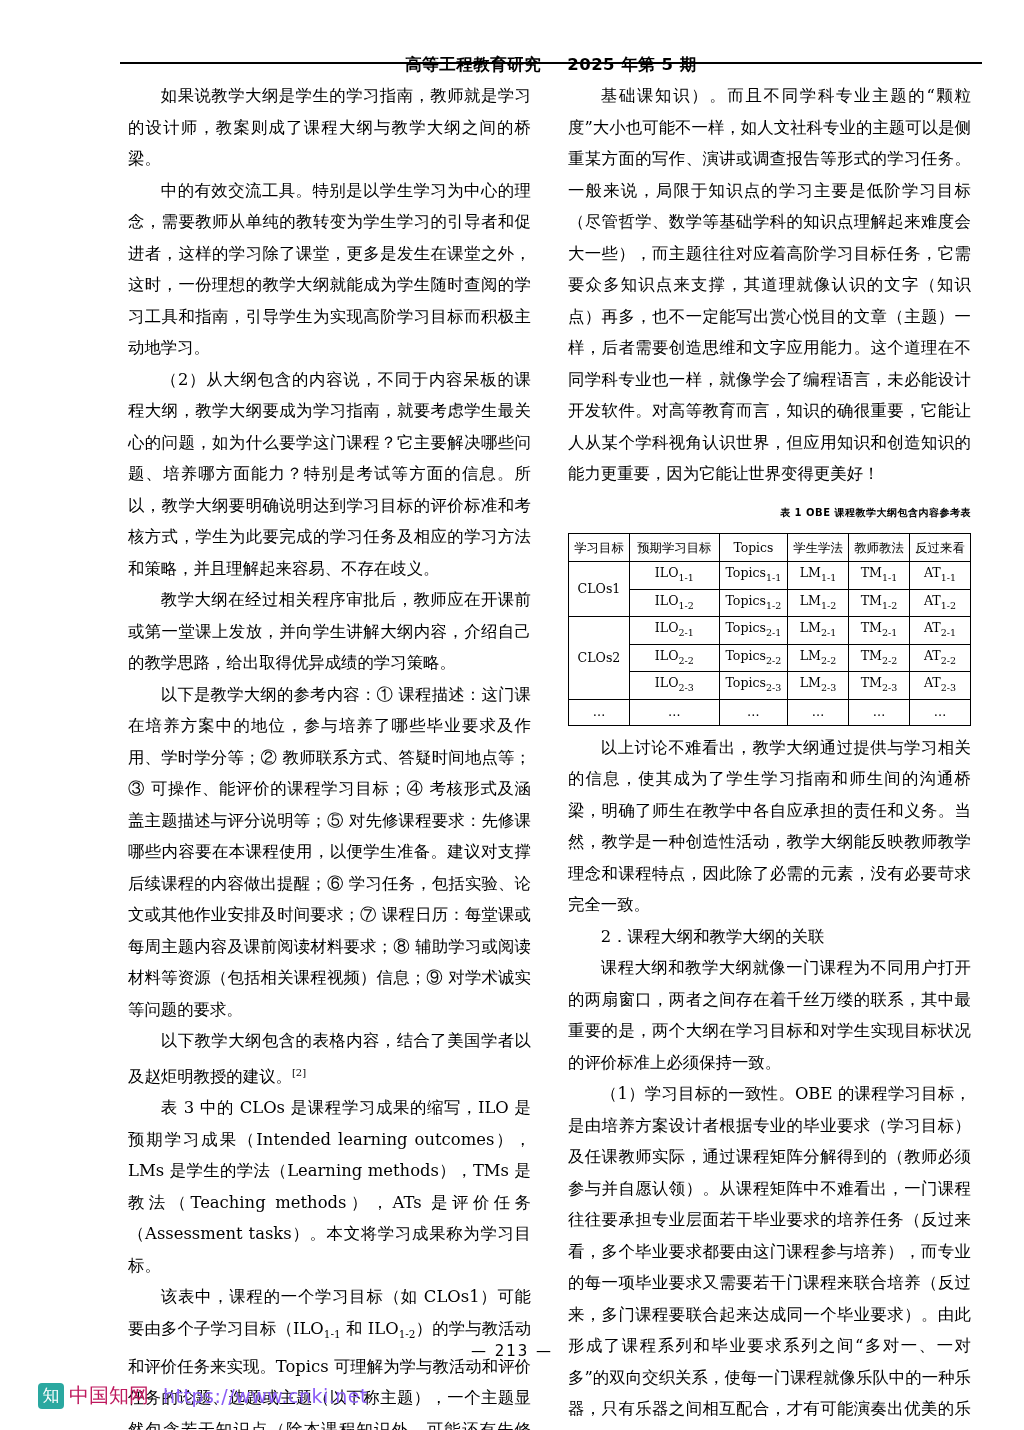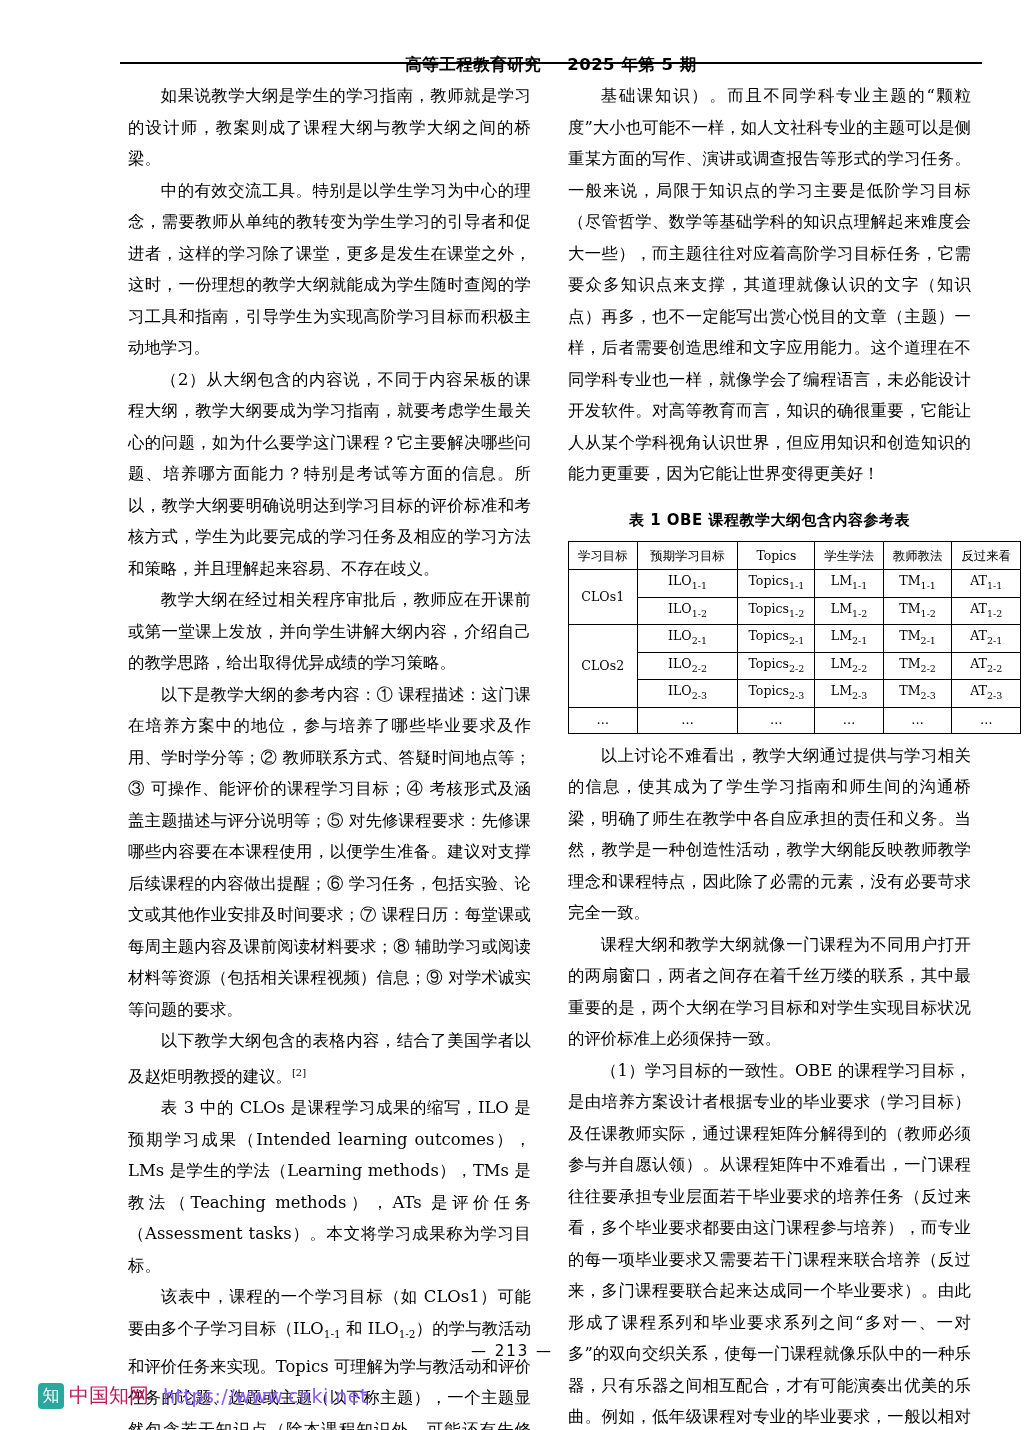--- a/index.html
+++ b/index.html
@@ -62,31 +62,31 @@
   .sup {
     font-size: 10px;
     vertical-align: super;
   }
   .sub {
     font-size: 10.5px;
     vertical-align: sub;
   }
   
   .table-caption {
-    text-align: center;
-    font-size: 15px;
+    text-align: right;
+    font-size: 10px;
     font-weight: bold;
     font-family: "DejaVu Sans", "Liberation Sans", sans-serif;
-    margin: 15px 0 5px 0;
+    margin: 7px 0 5px 0;
     text-indent: 0;
     letter-spacing: 0.5px;
   }
   table.obe {
     border-collapse: collapse;
-    width: 453px;
+    width: 403px;
     font-size: 12.6px;
     font-family: "DejaVu Serif", "Liberation Serif", serif;
     text-align: center;
     margin-bottom: 6px;
   }
   table.obe th, table.obe td {
     border: 1px solid #000;
     padding: 3px 1px;
     height: 19px;
     line-height: 16px;
@@ -227,20 +227,21 @@
           <td>…</td>
           <td>…</td>
           <td>…</td>
           <td>…</td>
           <td>…</td>
         </tr>
       </tbody>
     </table>
 
     <p>以上讨论不难看出，教学大纲通过提供与学习相关的信息，使其成为了学生学习指南和师生间的沟通桥梁，明确了师生在教学中各自应承担的责任和义务。当然，教学是一种创造性活动，教学大纲能反映教师教学理念和课程特点，因此除了必需的元素，没有必要苛求完全一致。</p>
+    <p>2．课程大纲和教学大纲的关联</p>
     <p>课程大纲和教学大纲就像一门课程为不同用户打开的两扇窗口，两者之间存在着千丝万缕的联系，其中最重要的是，两个大纲在学习目标和对学生实现目标状况的评价标准上必须保持一致。</p>
     <p>（1）学习目标的一致性。OBE 的课程学习目标，是由培养方案设计者根据专业的毕业要求（学习目标）及任课教师实际，通过课程矩阵分解得到的（教师必须参与并自愿认领）。从课程矩阵中不难看出，一门课程往往要承担专业层面若干毕业要求的培养任务（反过来看，多个毕业要求都要由这门课程参与培养），而专业的每一项毕业要求又需要若干门课程来联合培养（反过来，多门课程要联合起来达成同一个毕业要求）。由此形成了课程系列和毕业要求系列之间“多对一、一对多”的双向交织关系，使每一门课程就像乐队中的一种乐器，只有乐器之间相互配合，才有可能演奏出优美的乐曲。例如，低年级课程对专业的毕业要求，一般以相对基础的学习目标培养为主，而高</p>
   </div>
 
   <div class="page-number">— 213 —</div>
 
   <div class="watermark">
     <div class="wm-logo">
       <span class="wm-box">知</span>
       <span class="wm-text">中国知网</span>

